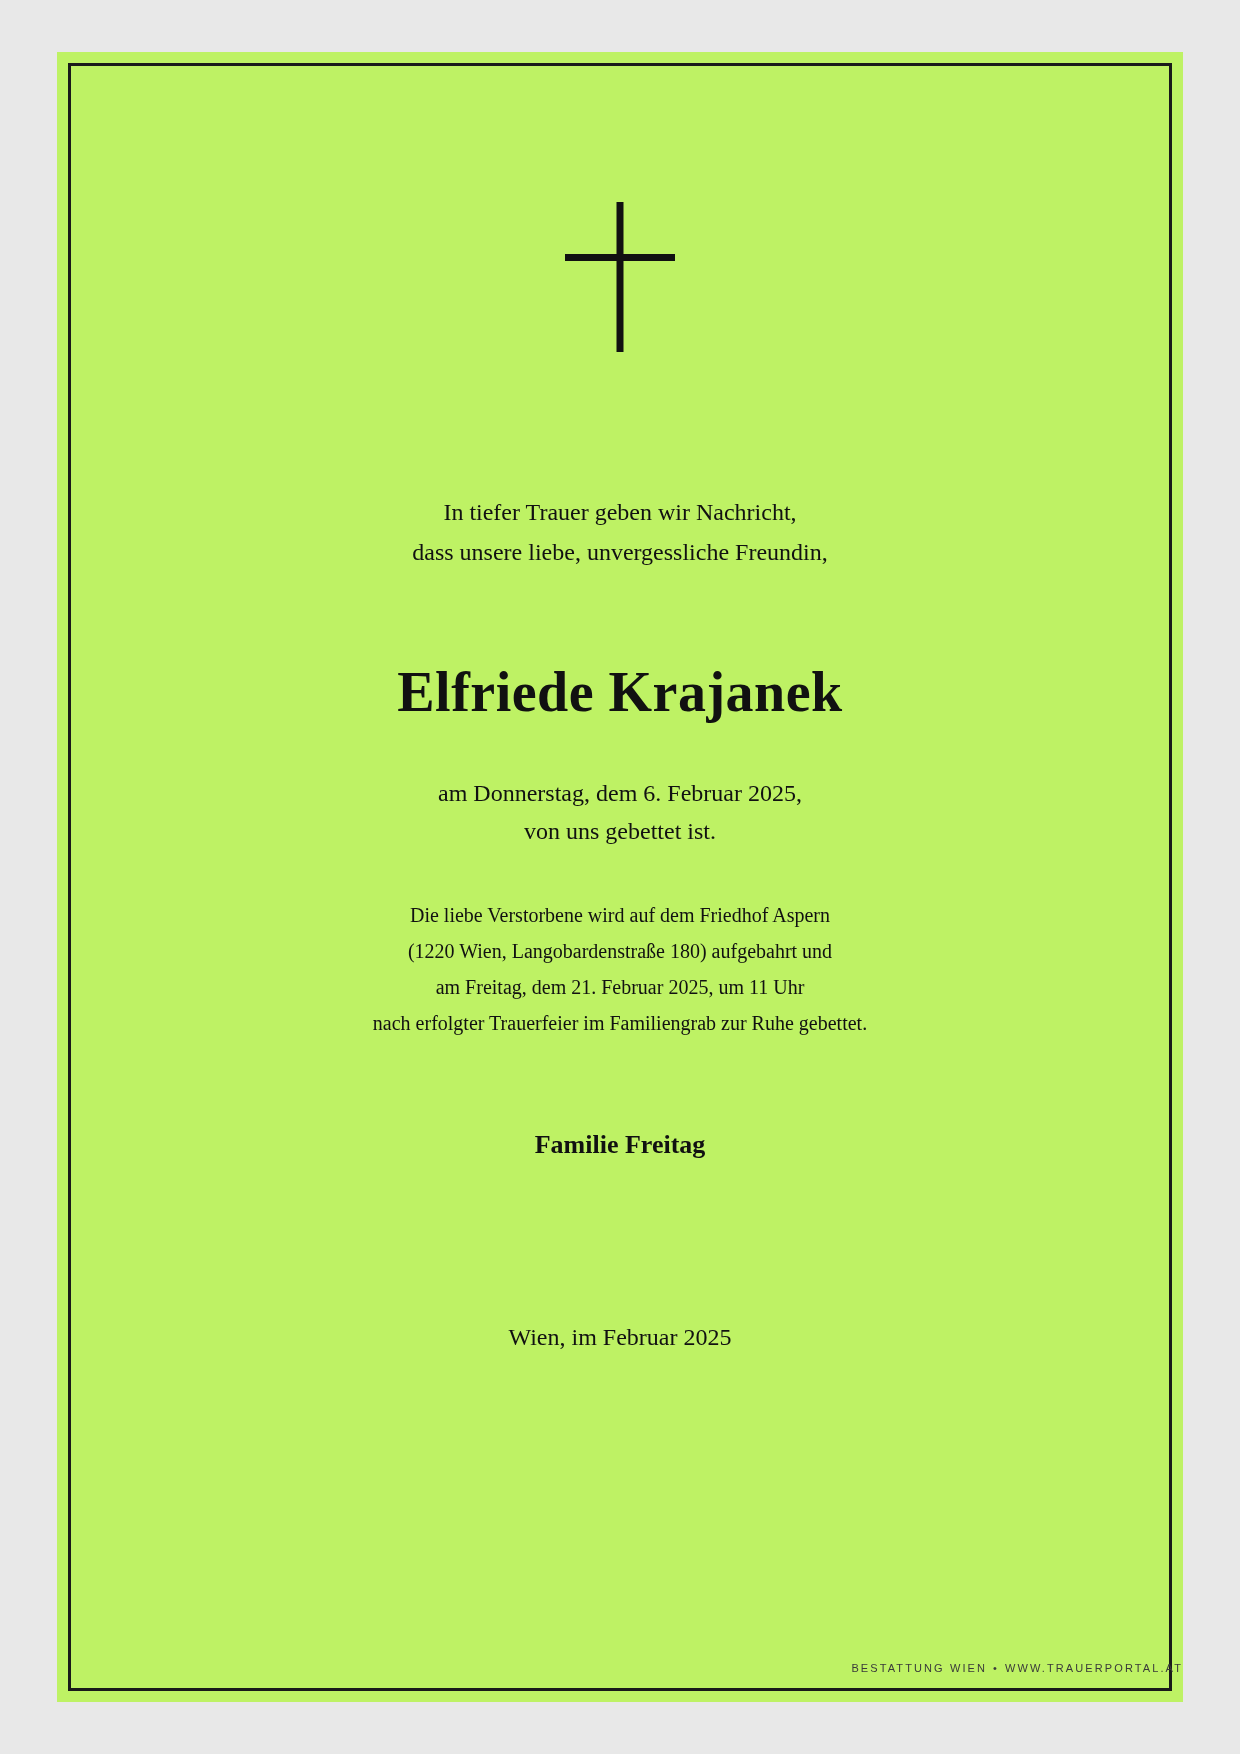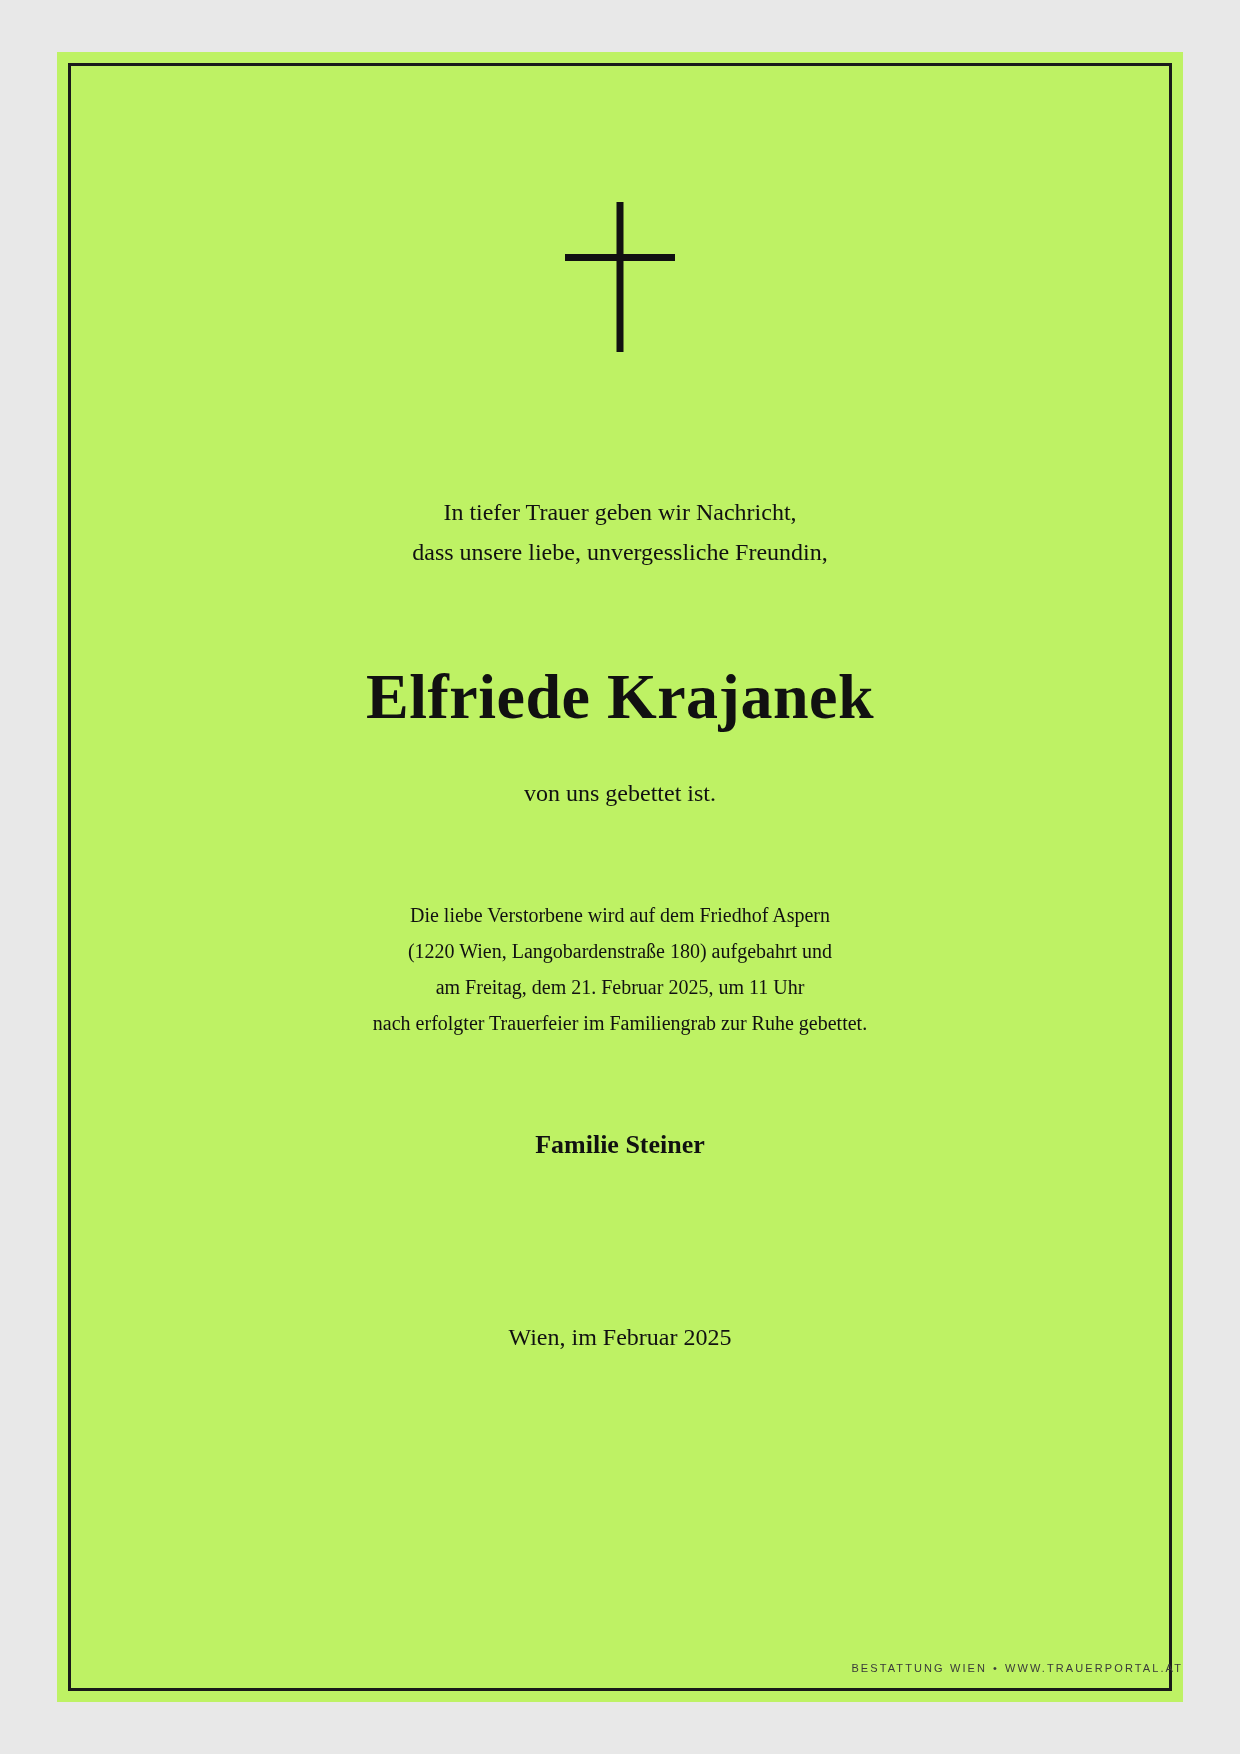--- a/index.html
+++ b/index.html
@@ -86,21 +86,21 @@
     font-size: 24px;
     line-height: 40px;
   }
   .intro div { white-space: nowrap; }
 
   .name {
     position: absolute;
     left: 80px;
     right: 80px;
     top: 608px;
-    font-size: 64px;
+    font-size: 56px;
     font-weight: bold;
     letter-spacing: 0.5px;
   }
 
   .death-info {
     position: absolute;
     left: 80px;
     right: 80px;
     top: 722px;
     font-size: 24px;
@@ -162,31 +162,32 @@
     </div>
 
     <div class="intro">
       <div>In tiefer Trauer geben wir Nachricht,</div>
       <div>dass unsere liebe, unvergessliche Freundin,</div>
     </div>
 
     <div class="name">Elfriede Krajanek</div>
 
     <div class="death-info">
+      <div>am Donnerstag, dem 6. Februar 2025,</div>
       <div>von uns gebettet ist.</div>
     </div>
 
     <div class="funeral-info">
       <div>Die liebe Verstorbene wird auf dem Friedhof Aspern</div>
       <div>(1220 Wien, Langobardenstraße 180) aufgebahrt und</div>
       <div>am Freitag, dem 21. Februar 2025, um 11 Uhr</div>
       <div>nach erfolgter Trauerfeier im Familiengrab zur Ruhe gebettet.</div>
     </div>
 
-    <div class="family">Familie Steiner</div>
+    <div class="family">Familie Freitag</div>
 
     <div class="place-date">Wien, im Februar 2025</div>
 
     <div class="footer">
       <span>BESTATTUNG WIEN</span><span class="sep">•</span><span>WWW.TRAUERPORTAL.AT</span>
     </div>
 
   </div>
 </div>
 

